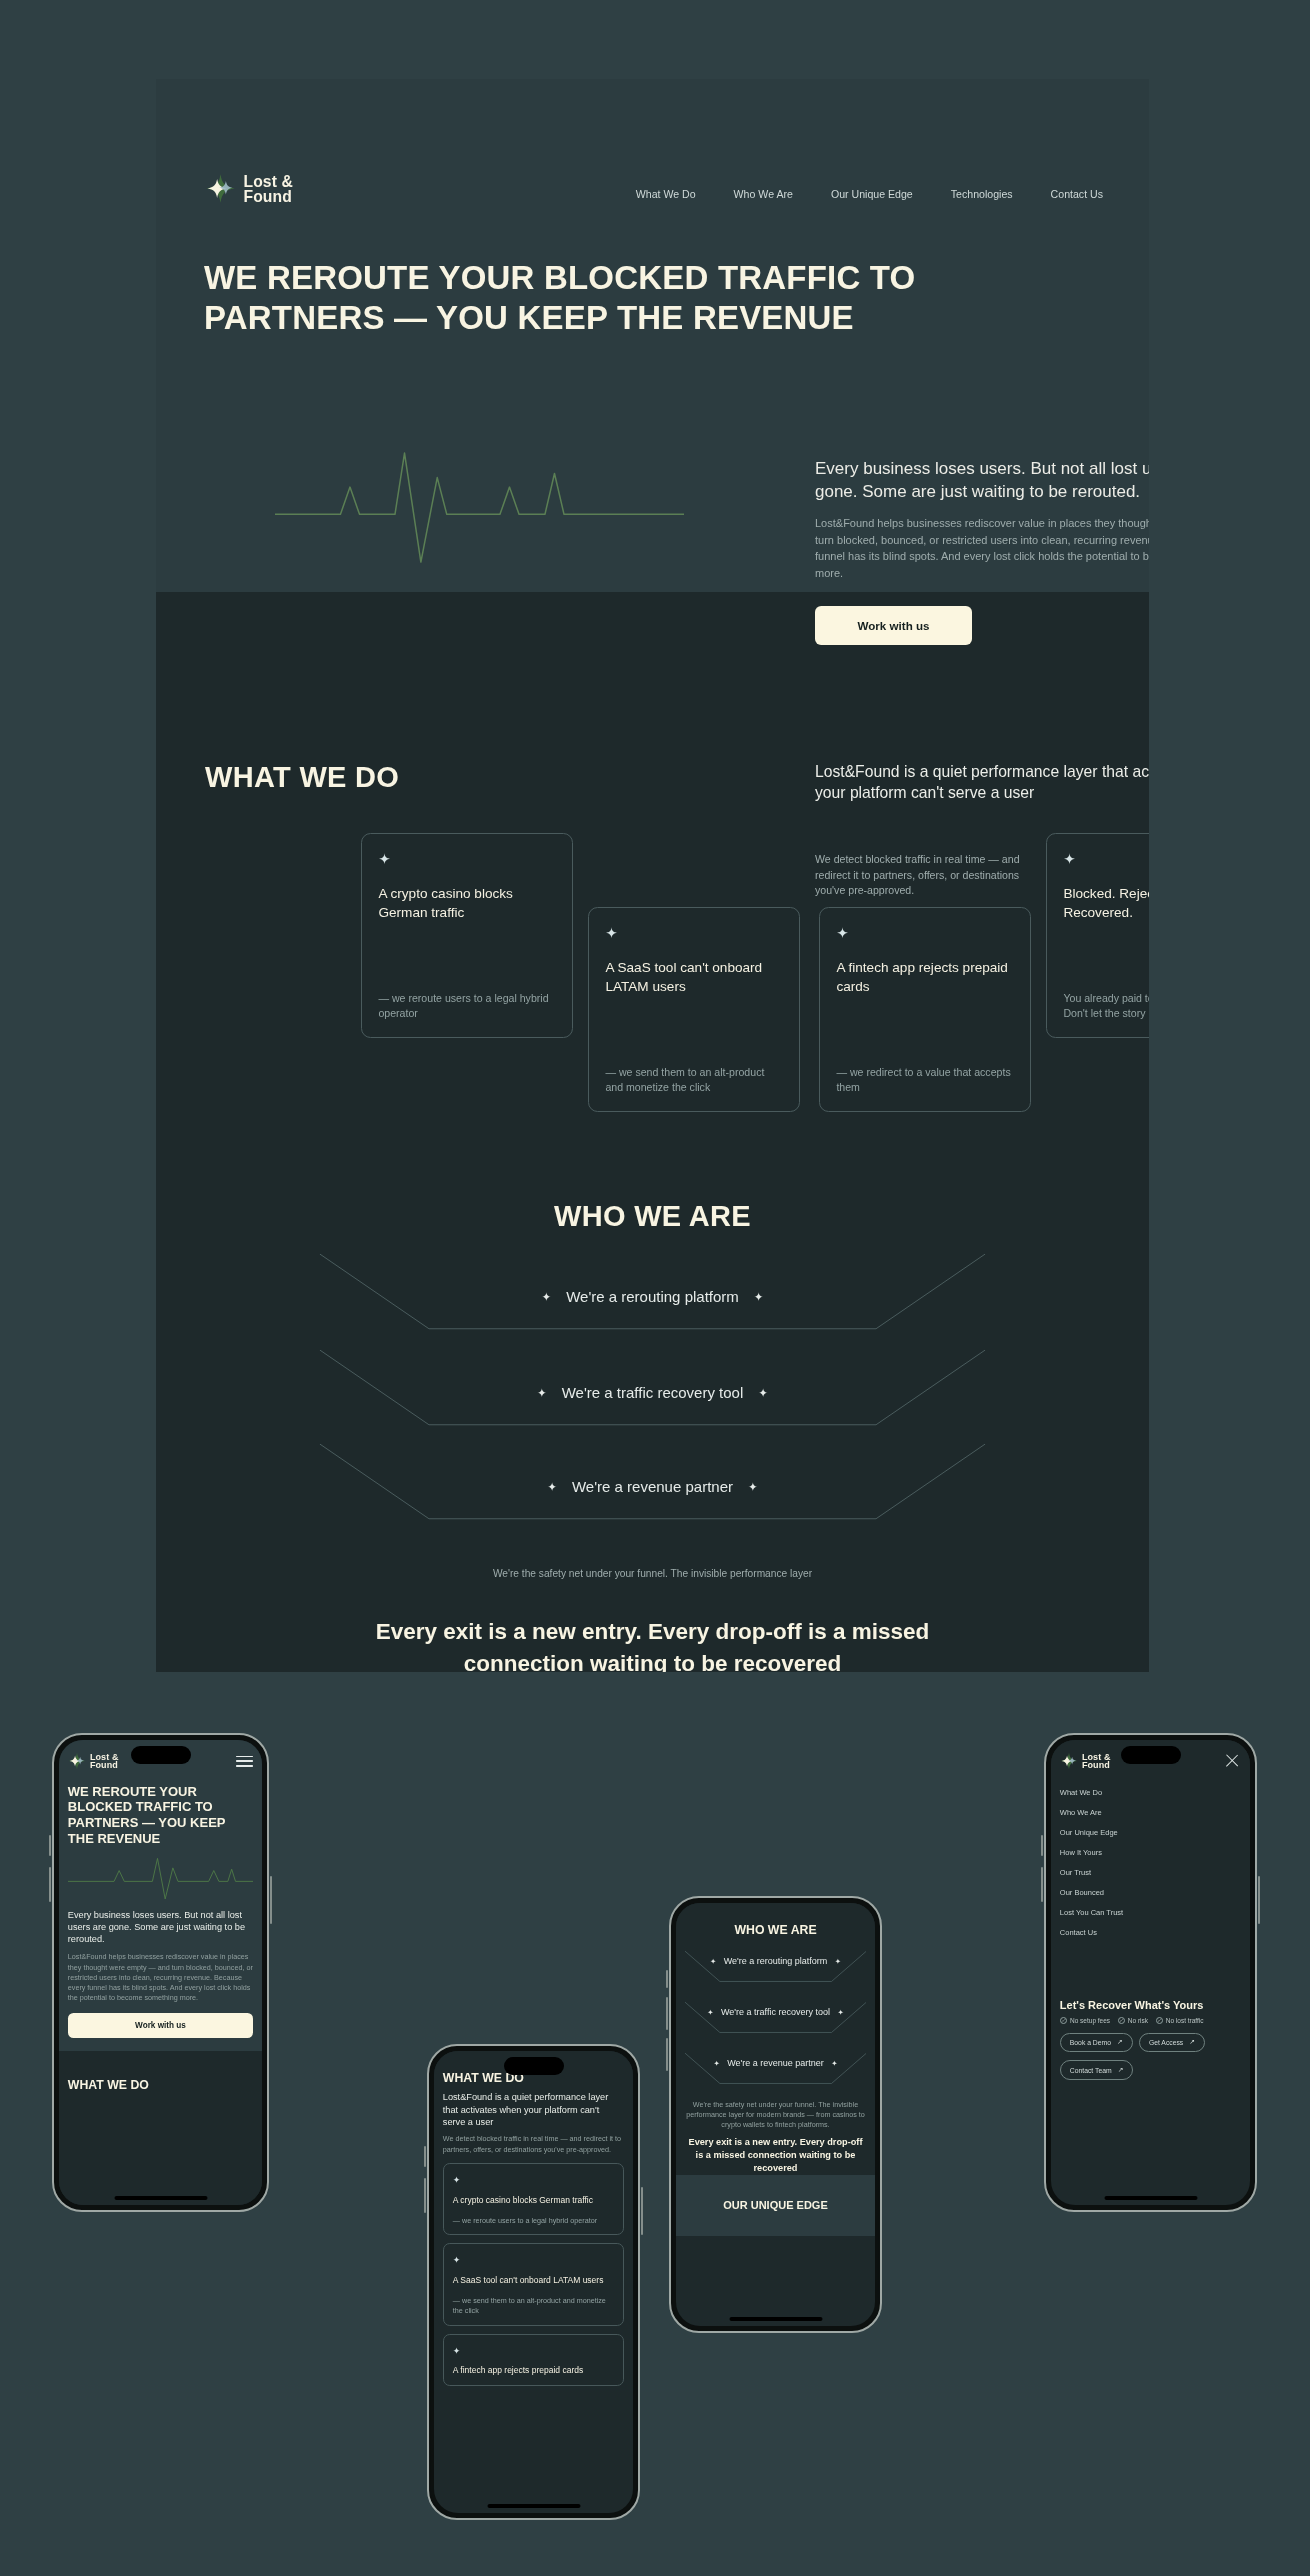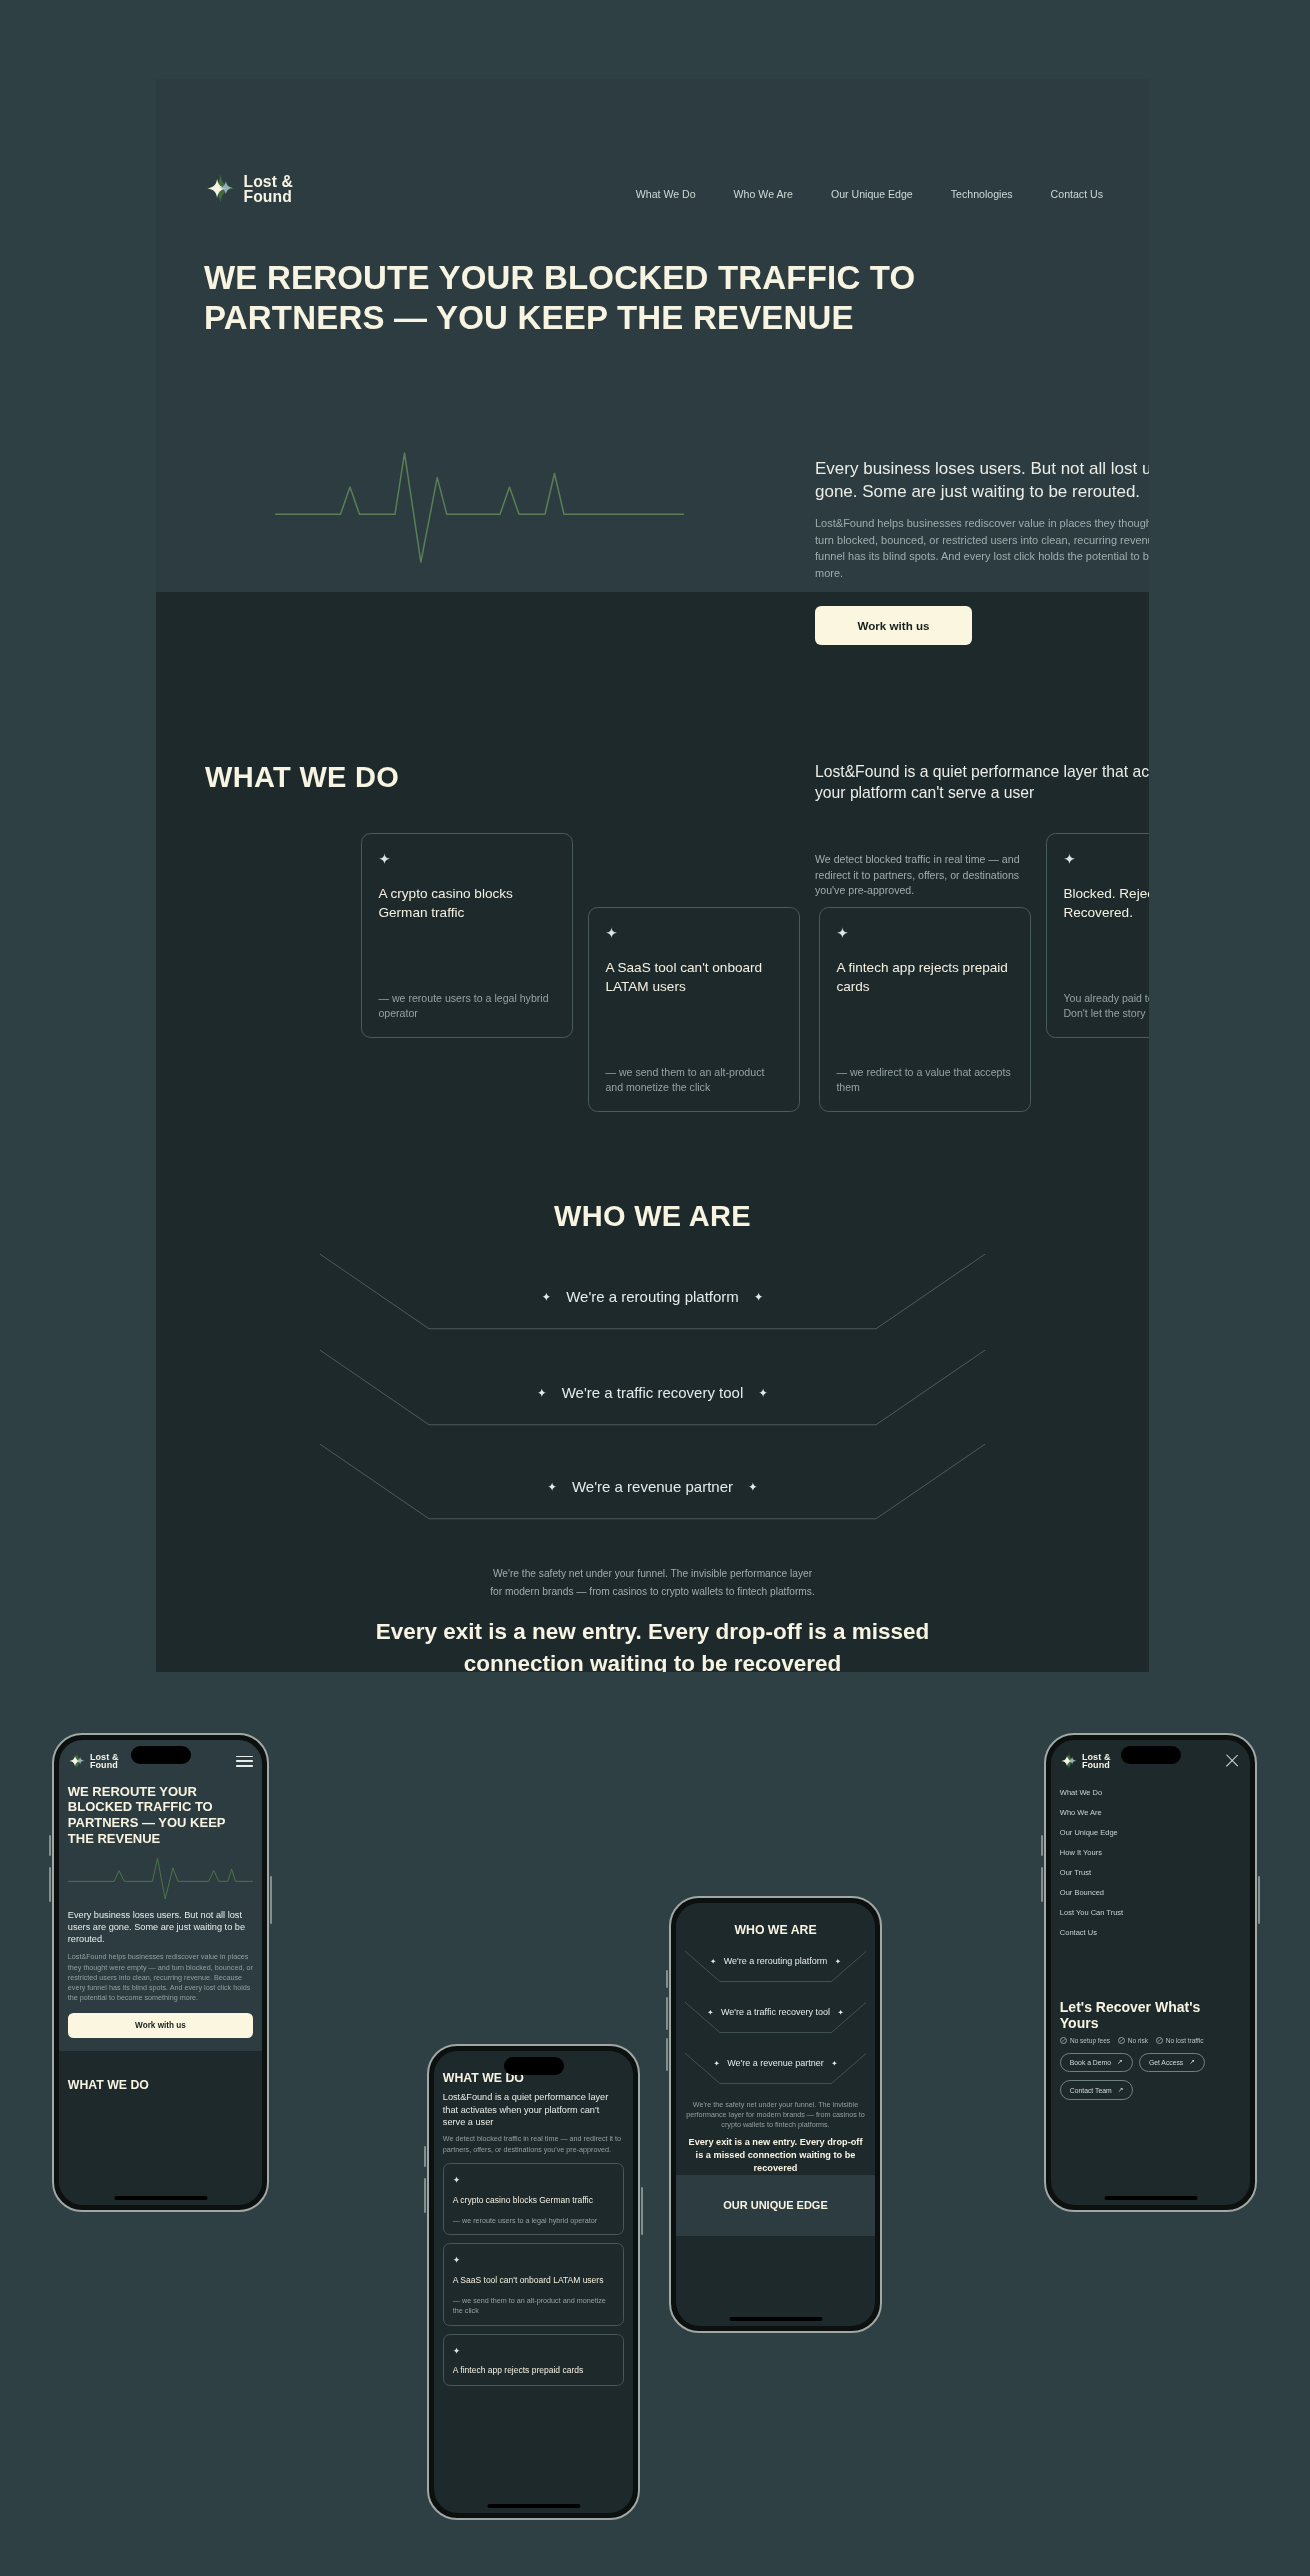--- a/index.html
+++ b/index.html
@@ -158,21 +158,21 @@
   .ph-chev svg { position: absolute; inset: 0; width: 100%; height: 100%; }
   .ph-chev .lbl {
     position: absolute; left: 0; top: 9.6px; width: 100%;
     display: flex; align-items: center; justify-content: center; gap: 7.5px;
     color: #e6ebe9; font-size: 9px; white-space: nowrap;
   }
   .ph-chev .lbl .s { font-size: 7.5px; }
 
   .menu-list { padding: 0 9px; }
   .menu-list div { color: #c8d2d1; font-size: 7.5px; padding: 5.5px 0; }
-  .cta-title { color: #f8f4e2; font-size: 14px; font-weight: 700; }
+  .cta-title { color: #f8f4e2; font-size: 11px; font-weight: 700; }
   .cta-checks { display: flex; gap: 7.5px; margin-top: 5.5px; flex-wrap: nowrap; }
   .cta-checks span { color: #b9c4c3; font-size: 6.5px; display: flex; align-items: center; gap: 2.7px; white-space: nowrap; }
   .ck { width: 7.5px; height: 7.5px; border: 0.7px solid #8fa09f; border-radius: 50%;
         display: inline-flex; align-items: center; justify-content: center;
         font-size: 4.8px; color: #b9c4c3; flex: none; }
   .pill-row { display: flex; gap: 6.1px; margin-top: 8.2px; flex-wrap: wrap; }
   .pill {
     border: 0.7px solid #6f817f; border-radius: 13.6px; color: #d2dbda;
     font-size: 6.8px; padding: 4.8px 9px; display: inline-flex; align-items: center; gap: 6.1px;
     background: transparent; font-family: inherit; cursor: pointer; white-space: nowrap;
@@ -279,21 +279,20 @@
       </svg>
       <div class="lbl">
         <span class="s">✦</span>
         <span>We're a revenue partner</span>
         <span class="s">✦</span>
       </div>
     </div>
 
     <div class="wwa-note">
       <div>We're the safety net under your funnel. The invisible performance layer</div>
-      <div>for modern brands — from casinos to crypto wallets to fintech platforms.</div>
     </div>
     <div class="wwa-big">Every exit is a new entry. Every drop-off is a missed connection waiting to be recovered</div>
   </div>
 
   <div class="phone" style="left:52px; top:1733px; width:217px; height:479px;">
     <div class="phone-shell"></div>
     <div class="btn-side" style="left:-2.7px; top:102px; width:2px; height:20.5px;"></div>
     <div class="btn-side" style="left:-2.7px; top:134px; width:2px; height:35px;"></div>
     <div class="btn-side" style="right:-2.7px; top:143px; width:2px; height:48px;"></div>
     <div class="phone-screen">

